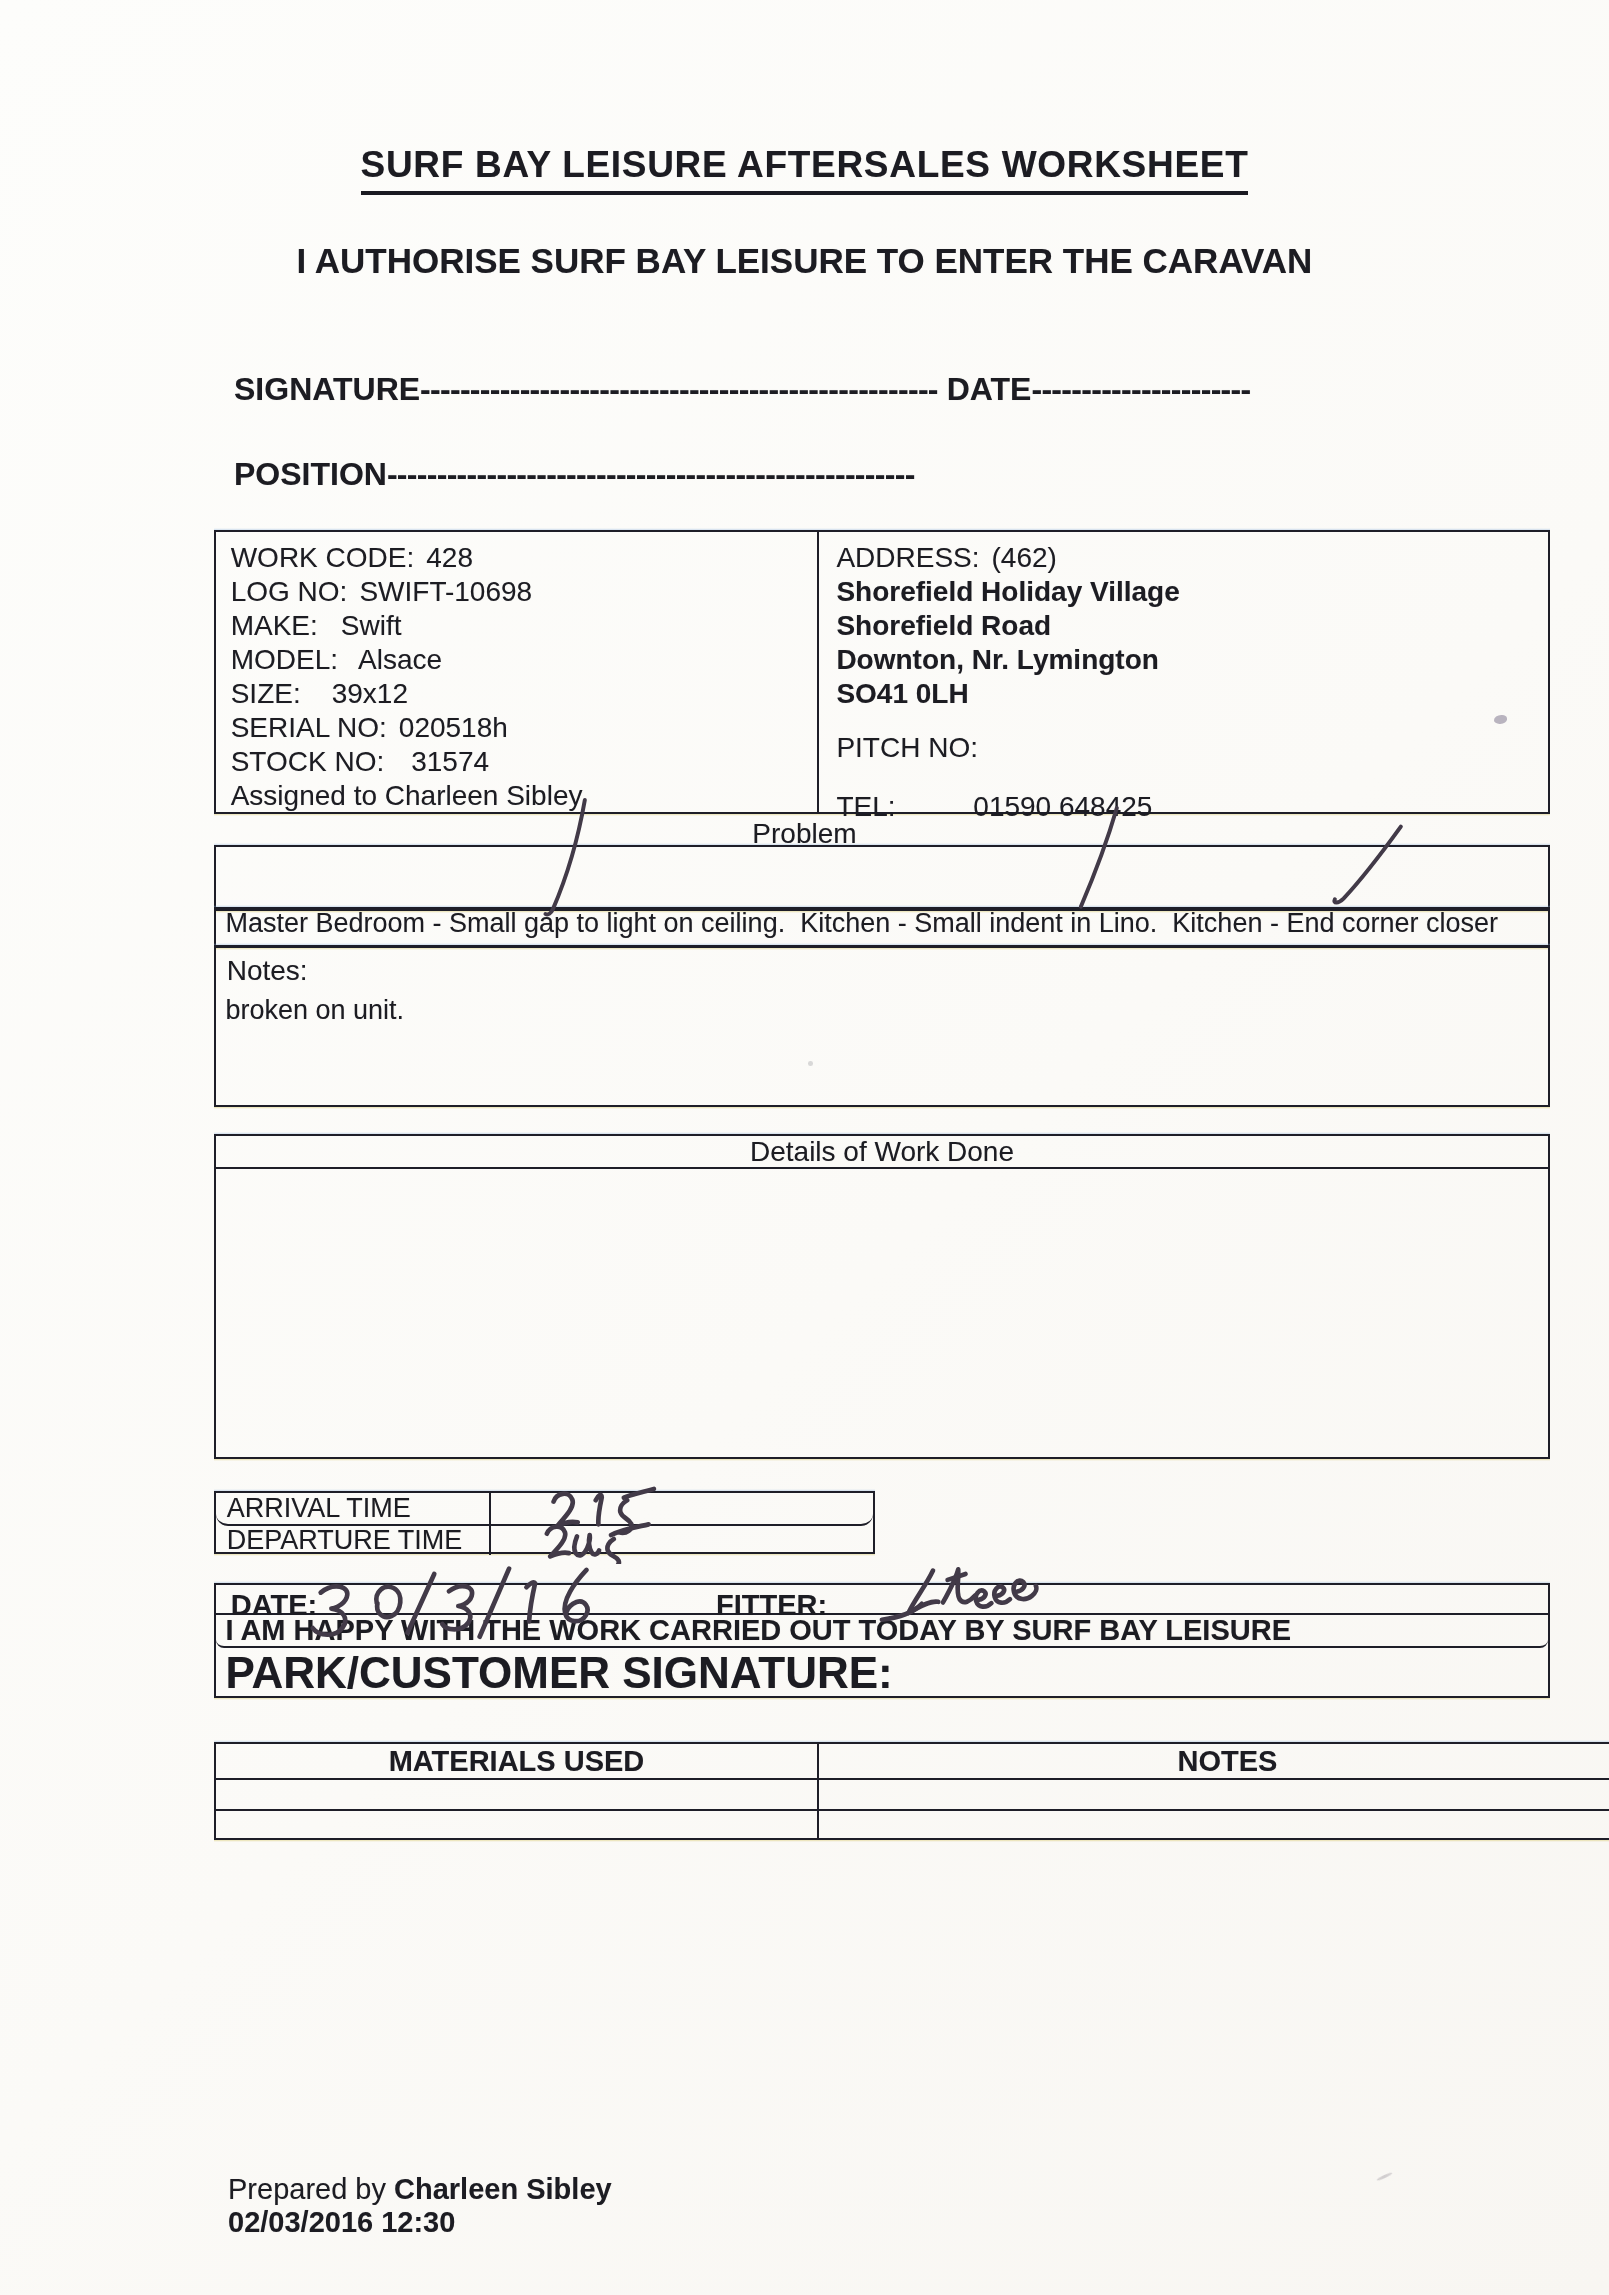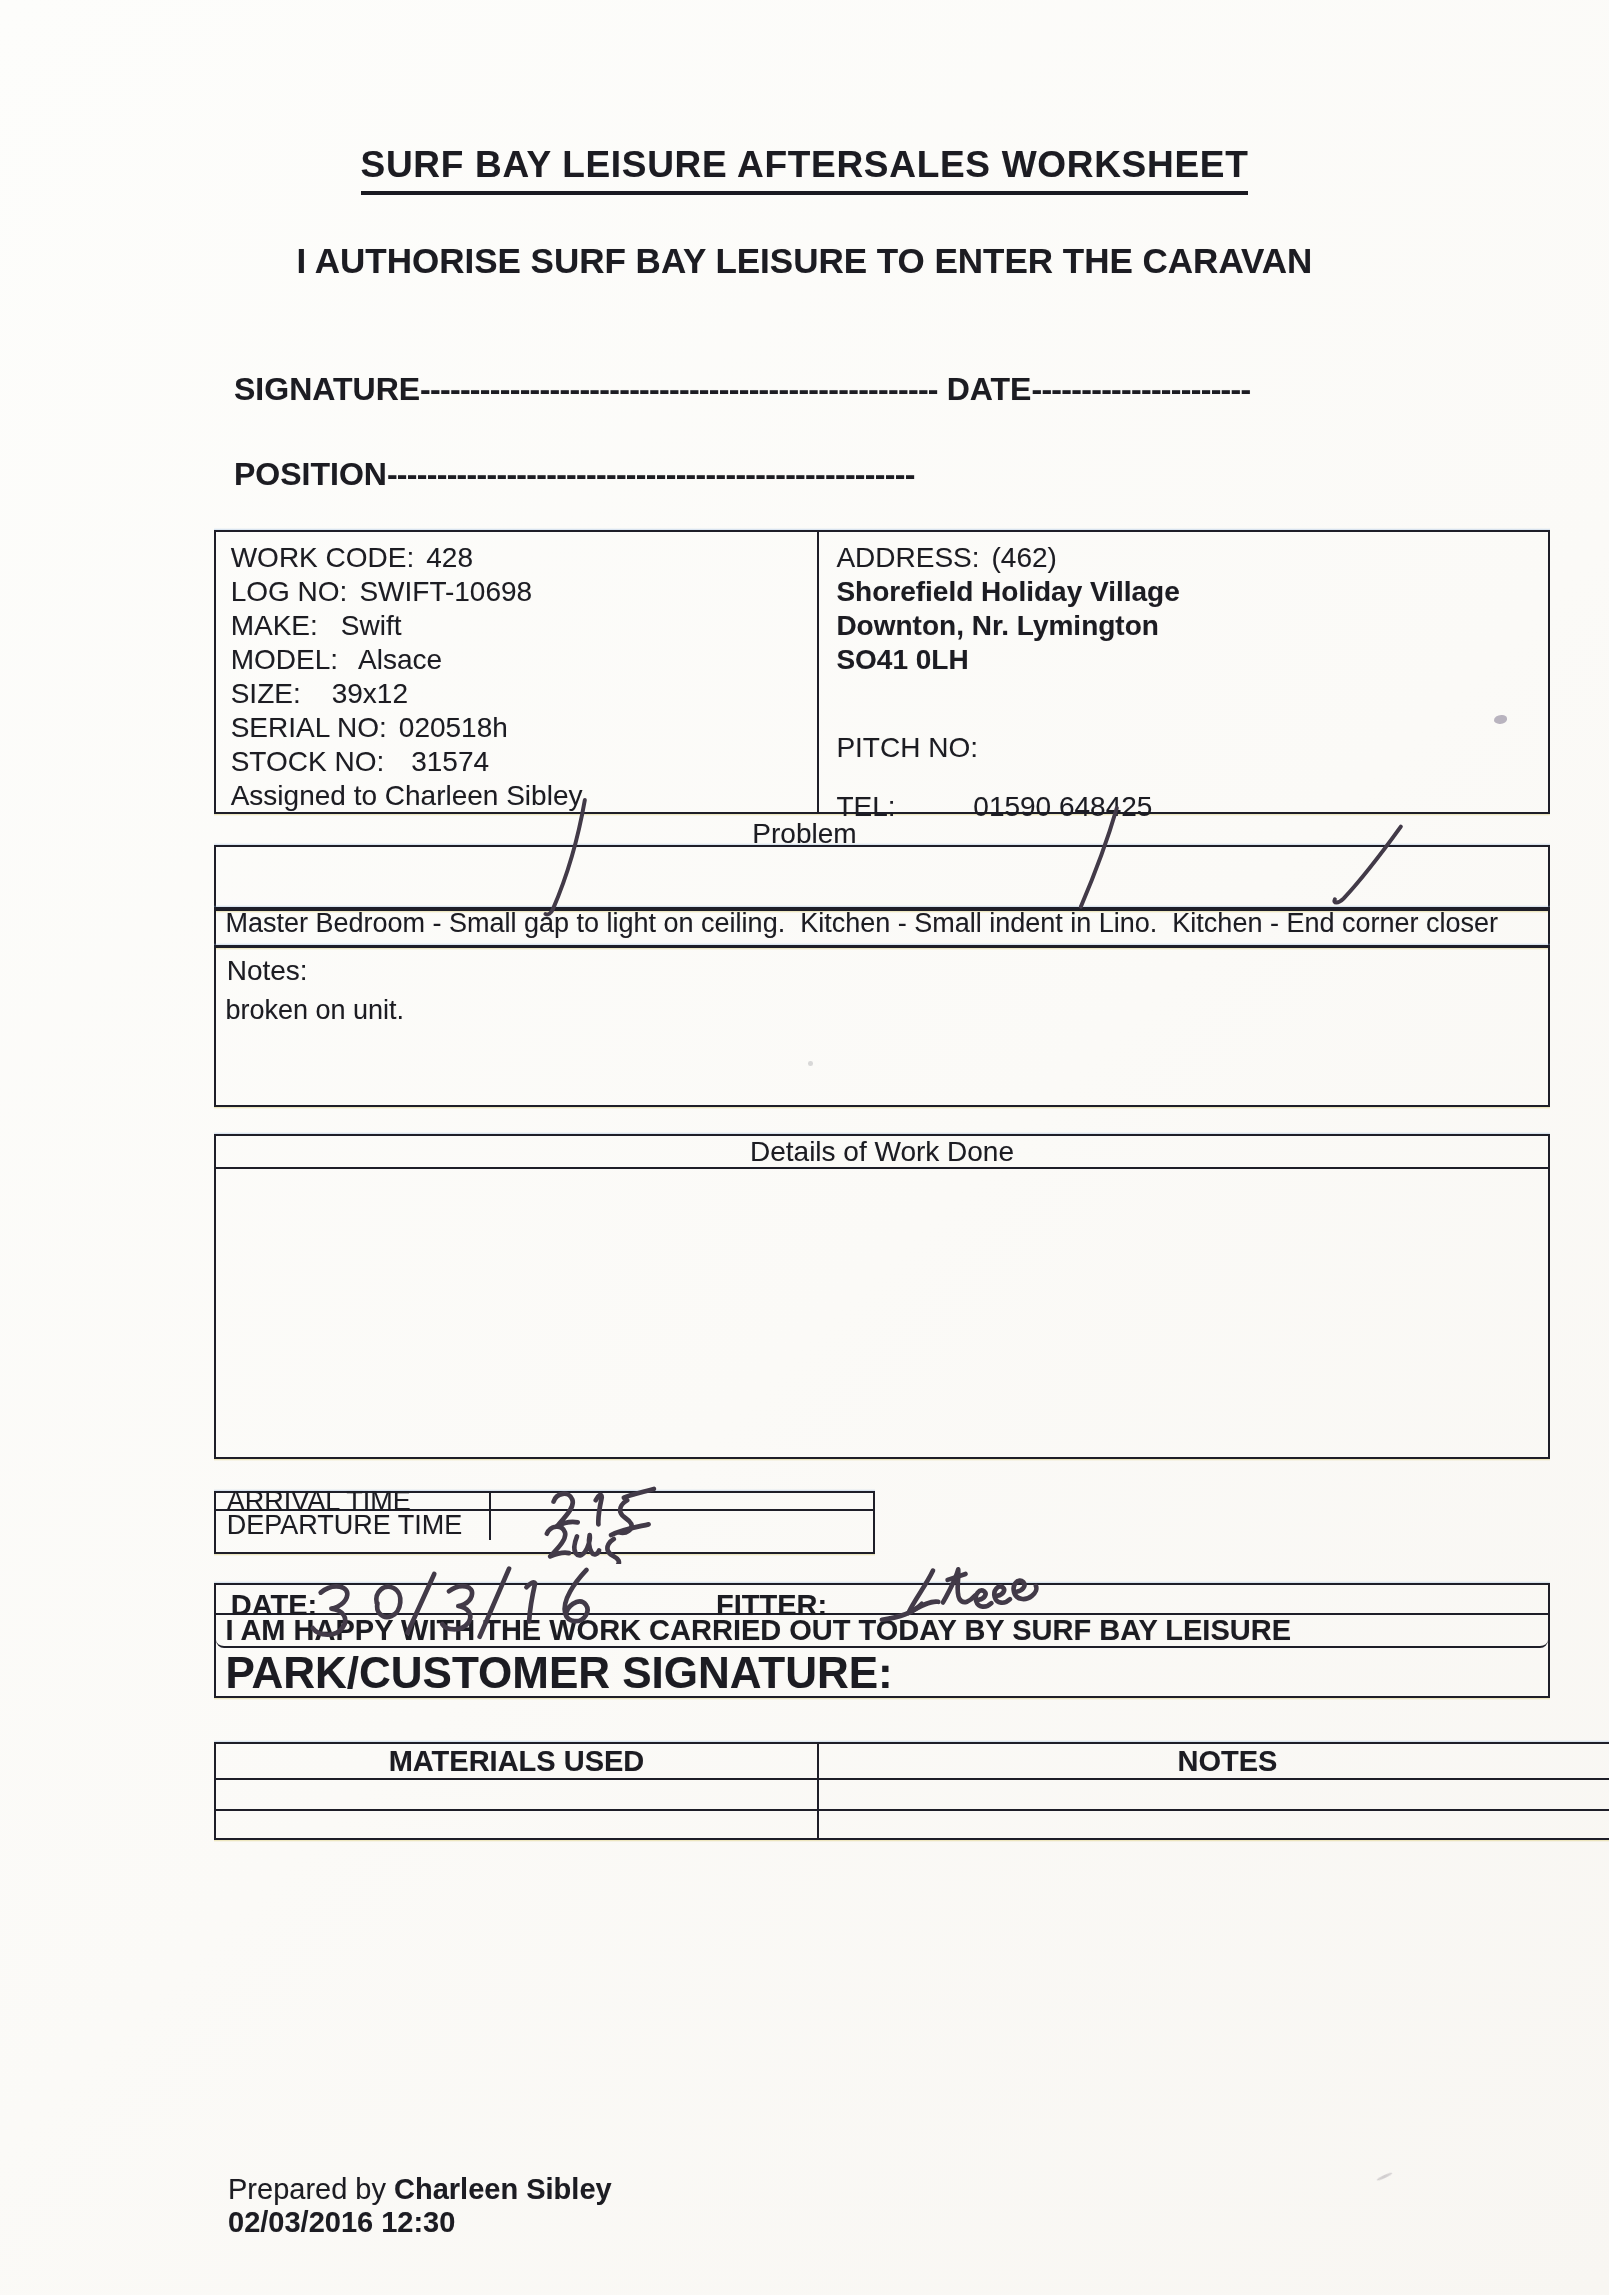--- a/index.html
+++ b/index.html
@@ -39,21 +39,21 @@
   .problem-text{padding:4px 9.4px 0 9.4px;font-size:27px;line-height:29px;white-space:pre-wrap;}
   .problem-empty{left:214px;top:907px;width:1336px;height:41px;}
   .notes-box{left:214px;top:945px;width:1336px;height:162px;}
   .notes-label{padding:8px 0 0 10.7px;font-size:28px;}
 
   .details-box{left:214px;top:1134px;width:1336px;height:325px;}
   .details-header{height:33px;border-bottom:2.7px solid #1e1e28;display:flex;align-items:center;justify-content:center;font-size:28px;box-sizing:border-box;}
 
   .times-table{left:214px;top:1491px;width:661px;height:63px;}
   .times-row{display:flex;height:29px;box-sizing:border-box;}
-  .times-row.first{border-bottom:2.7px solid #1e1e28;height:18px;}
+  .times-row.first{border-bottom:2.7px solid #1e1e28;height:33px;border-radius:12px;}
   .times-label{width:275px;border-right:2.7px solid #1e1e28;box-sizing:border-box;display:flex;align-items:center;padding-left:10.7px;font-size:27px;}
   .times-value{flex:1;}
 
   .signoff-box{left:214px;top:1583px;width:1336px;height:115px;}
   .signoff-r1{height:30px;border-bottom:2.7px solid #1e1e28;position:relative;box-sizing:border-box;}
   .signoff-r2{height:33px;border-bottom:2.7px solid #1e1e28;display:flex;align-items:center;padding-left:9.4px;font-size:29px;font-weight:bold;box-sizing:border-box;border-radius:8px;}
   .signoff-r3{height:49px;display:flex;align-items:center;padding-left:9.4px;font-size:44px;font-weight:bold;box-sizing:border-box;}
   .date-label{position:absolute;left:14.7px;top:4px;font-size:29px;font-weight:bold;}
   .fitter-label{position:absolute;left:500px;top:4px;font-size:29px;font-weight:bold;}
 
@@ -101,20 +101,21 @@
       <div class="info-row"><span>MAKE:</span><span class="val" style="margin-left:23px;">Swift</span></div>
       <div class="info-row"><span>MODEL:</span><span class="val" style="margin-left:20px;">Alsace</span></div>
       <div class="info-row"><span>SIZE:</span><span class="val" style="margin-left:31px;">39x12</span></div>
       <div class="info-row"><span>SERIAL NO:</span><span class="val">020518h</span></div>
       <div class="info-row"><span>STOCK NO:</span><span class="val" style="margin-left:27px;">31574</span></div>
       <div class="info-row">Assigned to Charleen Sibley</div>
     </div>
     <div class="info-right scan-text">
       <div class="info-row"><span>ADDRESS:</span><span class="val">(462)</span></div>
       <div class="info-row b">Shorefield Holiday Village</div>
+      <div class="info-row b">Shorefield Road</div>
       <div class="info-row b">Downton, Nr. Lymington</div>
       <div class="info-row b">SO41 0LH</div>
       <div class="abs" style="left:17.4px;top:200px;font-size:28px;">PITCH NO:</div>
       <div class="abs" style="left:17.4px;top:259px;font-size:28px;">
         <span>TEL:</span>
         <span style="margin-left:70px;">01590 648425</span>
       </div>
     </div>
   </div>
 

